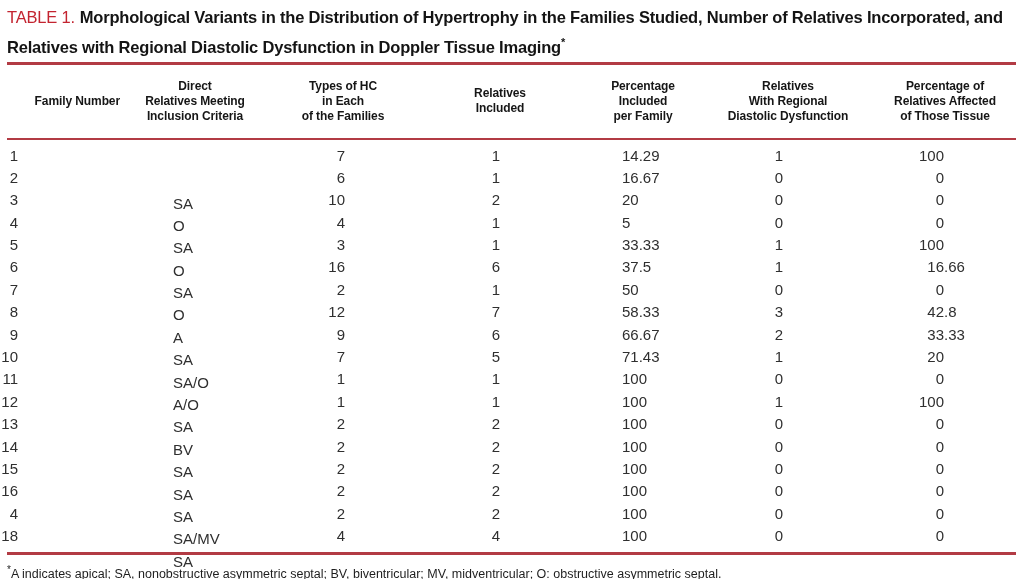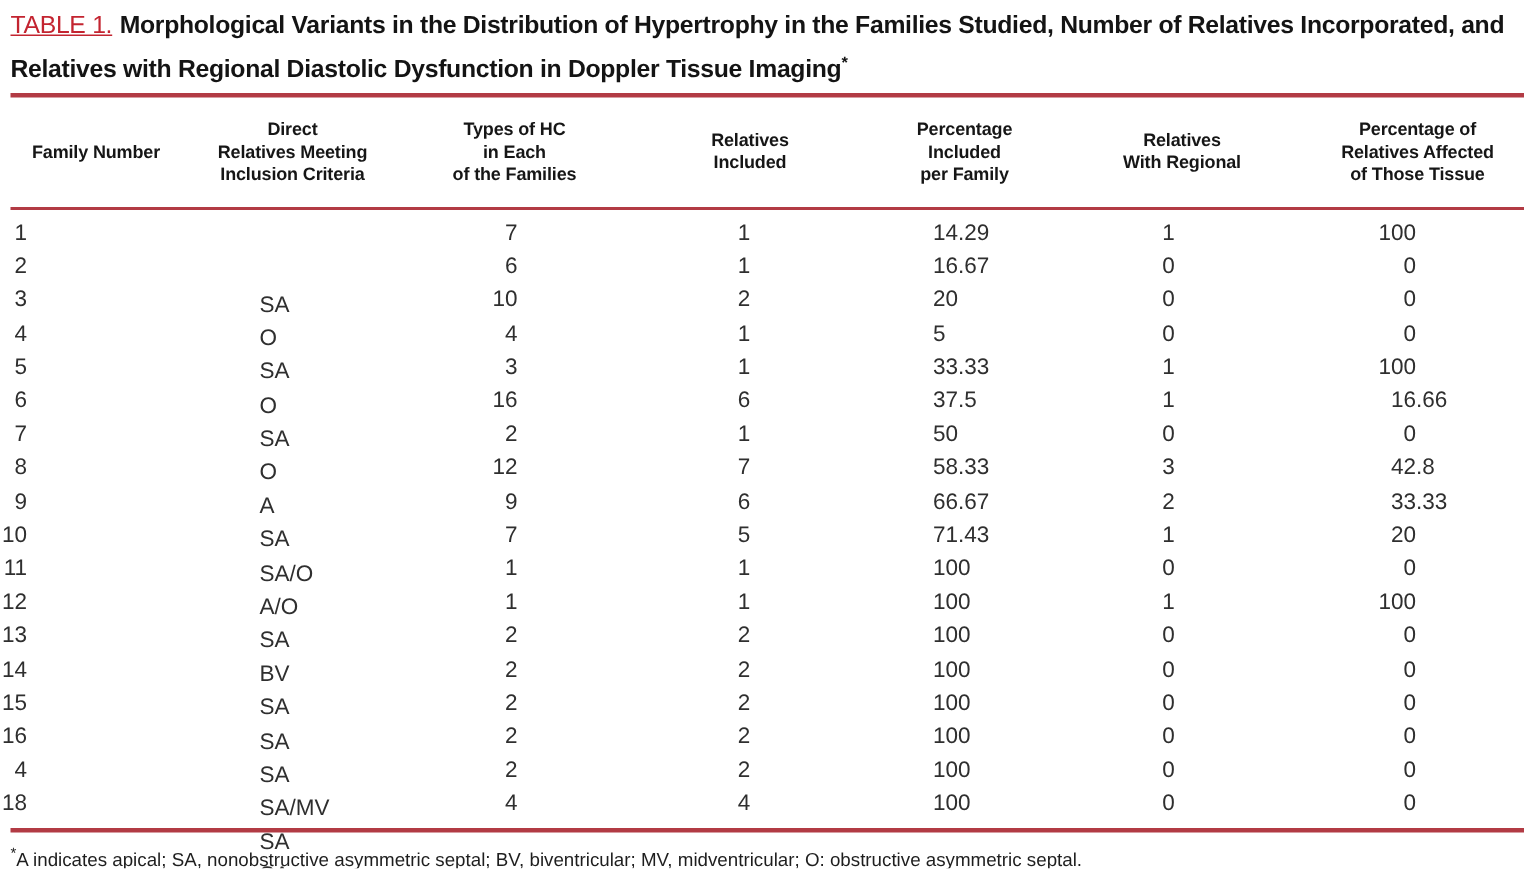--- a/index.html
+++ b/index.html
@@ -8,38 +8,38 @@
     --ink:#161616;
     --body-ink:#2f2f2f;
   }
   html,body{margin:0;padding:0;background:#ffffff;}
   body{width:1024px;height:579px;font-family:"Liberation Sans",sans-serif;}
   .page{position:relative;width:1024px;height:579px;background:#fff;overflow:hidden;}
 
   
   .title{padding:5px 8px 0 7px;font-size:16.5px;font-weight:700;color:#141414;
          line-height:24.5px;letter-spacing:-0.2px;}
-  .tlabel{color:var(--red-accent);font-weight:400;margin-right:5px;text-decoration:underline;}
+  .tlabel{color:var(--red-accent);font-weight:400;margin-right:5px;}
   .sup{font-size:11px;vertical-align:super;}
 
   
   .rule{height:3px;background:var(--red-rule);margin:0 8px 0 7px;}
   .rule-top{margin-top:3px;}
   .rule-mid{height:2px;}
   .rule-bottom{margin-top:4px;}
 
   
   .row{display:grid;grid-template-columns:112px 150px 146px 168px 118px 172px 142px;
        padding-left:8px;}
 
   
   .hdr{height:73px;align-items:center;}
   .th{font-size:12px;font-weight:700;line-height:15px;text-align:center;
       color:var(--ink);letter-spacing:-0.1px;}
-  .th.c1{text-align:center;}
+  .th.c1{text-align:right;}
 
   
   .tbody{padding-top:5px;}
   .tr{height:22.4px;line-height:22.4px;font-size:15px;color:var(--body-ink);}
   .td{white-space:nowrap;}
   .td.c1 .a{display:inline-block;width:17px;margin-left:-7px;text-align:right;}
   .td.c2{padding-left:53px;margin-top:48px;}
   .td.c3 .a{display:inline-block;width:75px;text-align:right;}
   .td.c4 .a{display:inline-block;width:160px;text-align:center;}
   .td.c5{padding-left:38px;}
@@ -81,20 +81,21 @@
         <div>Included</div>
       </div>
       <div class="th c5">
         <div>Percentage</div>
         <div>Included</div>
         <div>per Family</div>
       </div>
       <div class="th c6">
         <div>Relatives</div>
         <div>With Regional</div>
+        <div>Diastolic Dysfunction</div>
       </div>
       <div class="th c7">
         <div>Percentage of</div>
         <div>Relatives Affected</div>
         <div>of Those Tissue</div>
       </div>
     </div>
 
   <div class="rule rule-mid"></div>
 

